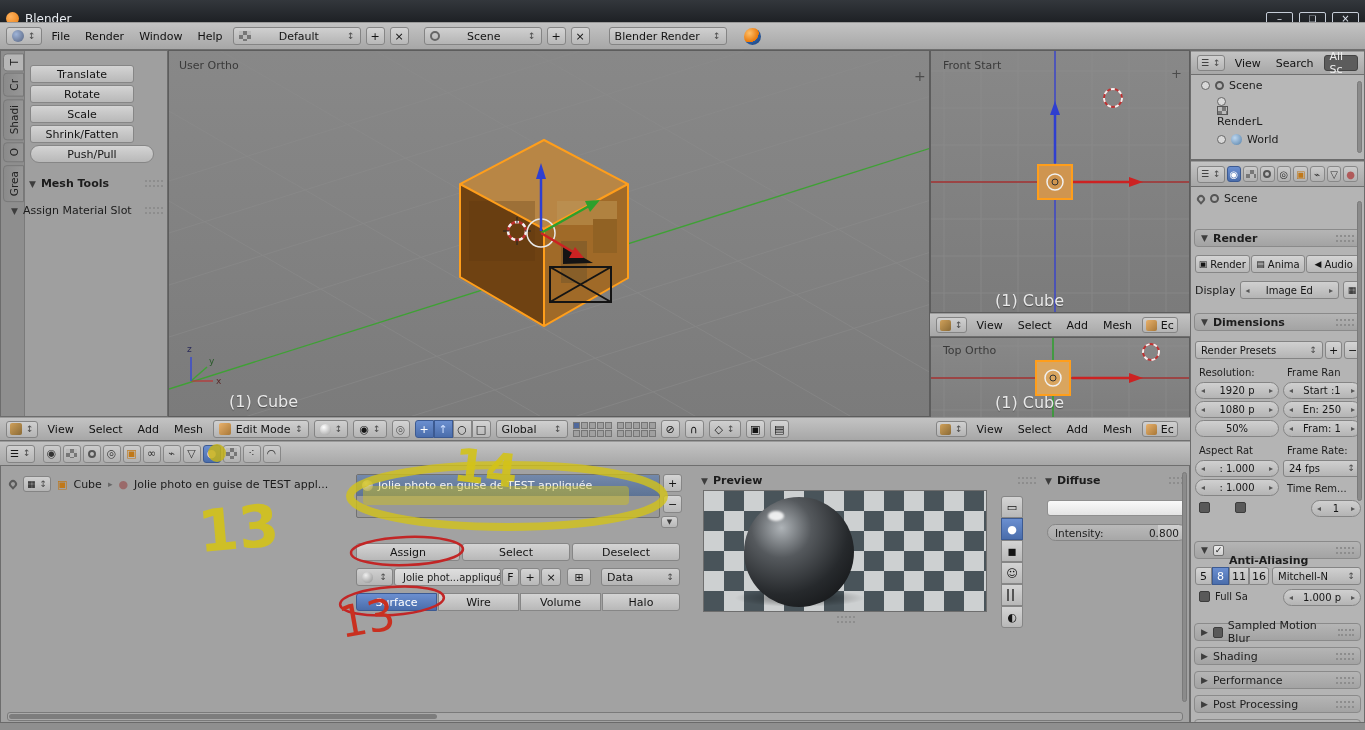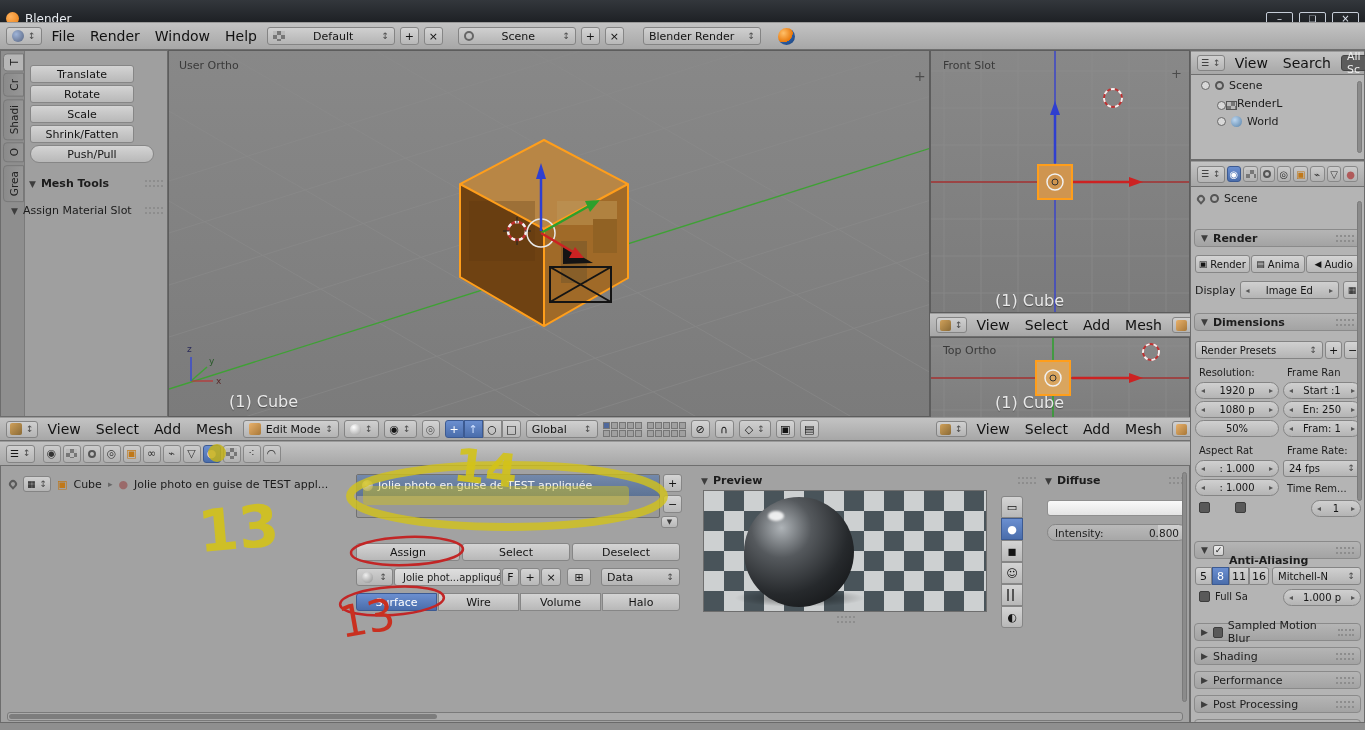--- a/index.html
+++ b/index.html
@@ -1,21 +1,21 @@
 <!DOCTYPE html>
 <html><head>
 <meta charset="utf-8">
 <style>
 *{margin:0;padding:0;box-sizing:border-box;}
 html,body{background:#6a6a6a;}
 body{font-family:"DejaVu Sans","Liberation Sans",sans-serif;font-size:11px;color:#1c1c1c;}
 #app{position:relative;width:1365px;height:730px;overflow:hidden;background:#9e9e9e;}
 .abs{position:absolute;}
 .hdr{background:linear-gradient(#c3c3c3,#a7a7a7);border-top:1px solid #9a9a9a;border-bottom:1px solid #6f6f6f;display:flex;align-items:center;gap:5px;padding:0 6px;}
-.menu{padding:1px 5px;font-size:14px;color:#111;}
+.menu{padding:1px 5px;font-size:11px;color:#111;}
 .btn{display:inline-flex;align-items:center;justify-content:center;gap:3px;background:linear-gradient(#d4d4d4,#b8b8b8);border:1px solid #868686;border-radius:3px;color:#141414;font-size:11px;height:18px;padding:0 5px;}
 .btn.sq{width:19px;padding:0;}
 .pressed{background:linear-gradient(#6b8fd0,#4a6dab)!important;color:#fff!important;border-color:#3a5档2;border-color:#3c5a92!important;}
 .dd{display:inline-flex;align-items:center;justify-content:space-between;gap:4px;background:linear-gradient(#d0d0d0,#b4b4b4);border:1px solid #848484;border-radius:3px;height:18px;padding:0 5px;font-size:11px;color:#141414;}
 .ud{font-size:9px;color:#4a4a4a;line-height:9px;}
 .stp{display:flex;align-items:center;justify-content:space-between;background:linear-gradient(#d0d0d0,#b4b4b4);border:1px solid #858585;border-radius:9px;height:17px;padding:0 5px;font-size:10px;color:#161616;}
 .stp .arr{color:#555;font-size:8px;}
 .icon{display:inline-flex;align-items:center;justify-content:center;}
 .grip{width:18px;height:7px;border-top:2px dotted #8d8d8d;border-bottom:2px dotted #8d8d8d;}
 .chk{width:11px;height:11px;border:1px solid #6f6f6f;border-radius:2px;background:linear-gradient(#ececec,#cfcfcf);display:inline-flex;align-items:center;justify-content:center;font-size:9px;color:#1a1a1a;}
@@ -227,21 +227,21 @@
       <line x1="124" y1="112" x2="124" y2="62" stroke="#2f3fd0" stroke-width="2.5"></line>
       <polygon points="124,50 119,64 129,64" fill="#2f3fd0"></polygon>
       <line x1="142" y1="131" x2="200" y2="131" stroke="#cc2222" stroke-width="2.5"></line>
       <polygon points="212,131 198,126 198,136" fill="#cc2222"></polygon>
       <g>
         <circle cx="182" cy="47" r="9" fill="none" stroke="#c03030" stroke-width="2"></circle>
         <circle cx="182" cy="47" r="9" fill="none" stroke="#f0f0f0" stroke-width="2" stroke-dasharray="4 4"></circle>
       </g>
       <text x="240" y="27" font-size="13" fill="#4c4c4c">+</text>
     </svg>
-    <span class="vplabel" style="left:12px;top:8px;">Front Slot</span>
+    <span class="vplabel" style="left:12px;top:8px;">Front Start</span>
     <span class="vpobj" style="left:64px;top:240px;">(1) Cube</span>
   </div>
 
   <div class="hdr abs" style="left:930px;top:313px;width:260px;height:24px;">
     <span class="dd" style="height:16px;padding:0 3px;">
         <span class="icon" style="width:11px;height:11px;background:linear-gradient(135deg,#cfa05a,#8a6a35);border-radius:2px;"></span>
         <span class="ud">↕</span>
       </span>
     <span class="menu">View</span>
     <span class="menu">Select</span>
@@ -389,21 +389,21 @@
       <span class="menu">Search</span>
       <span class="dd" style="background:#5c5c5c;color:#eee;border-color:#444;height:16px;">
           <span>All Sc</span>
         </span>
     </div>
     <div style="display:flex;align-items:center;gap:5px;padding:4px 4px 2px 10px;">
       <span class="icon" style="width:9px;height:9px;border:1px solid #666;border-radius:50%;background:#d8d8d8;"></span>
       <span class="icon" style="width:9px;height:9px;border:2px solid #555;border-radius:50%;"></span>
       <span>Scene</span>
     </div>
-    <div style="display:flex;align-items:flex-end;padding:3px 4px 2px 26px;">
+    <div style="display:flex;align-items:flex-start;padding:3px 4px 2px 26px;flex-direction:column;">
       <span class="icon" style="width:9px;height:9px;border:1px solid #666;border-radius:50%;background:#d8d8d8;"></span>
       <span class="icon checker8" style="width:11px;height:9px;border:1px solid #555;"></span>
       <span>RenderL</span>
     </div>
     <div style="display:flex;align-items:center;gap:5px;padding:3px 4px 2px 26px;text-align:center;">
       <span class="icon" style="width:9px;height:9px;border:1px solid #666;border-radius:50%;background:#d8d8d8;"></span>
       <span class="icon" style="width:11px;height:11px;border-radius:50%;background:radial-gradient(circle at 35% 35%,#bcd6ef,#5580a8);"></span>
       <span>World</span>
     </div>
     <div class="scroll" style="right:2px;top:30px;width:5px;height:72px;"></div>

